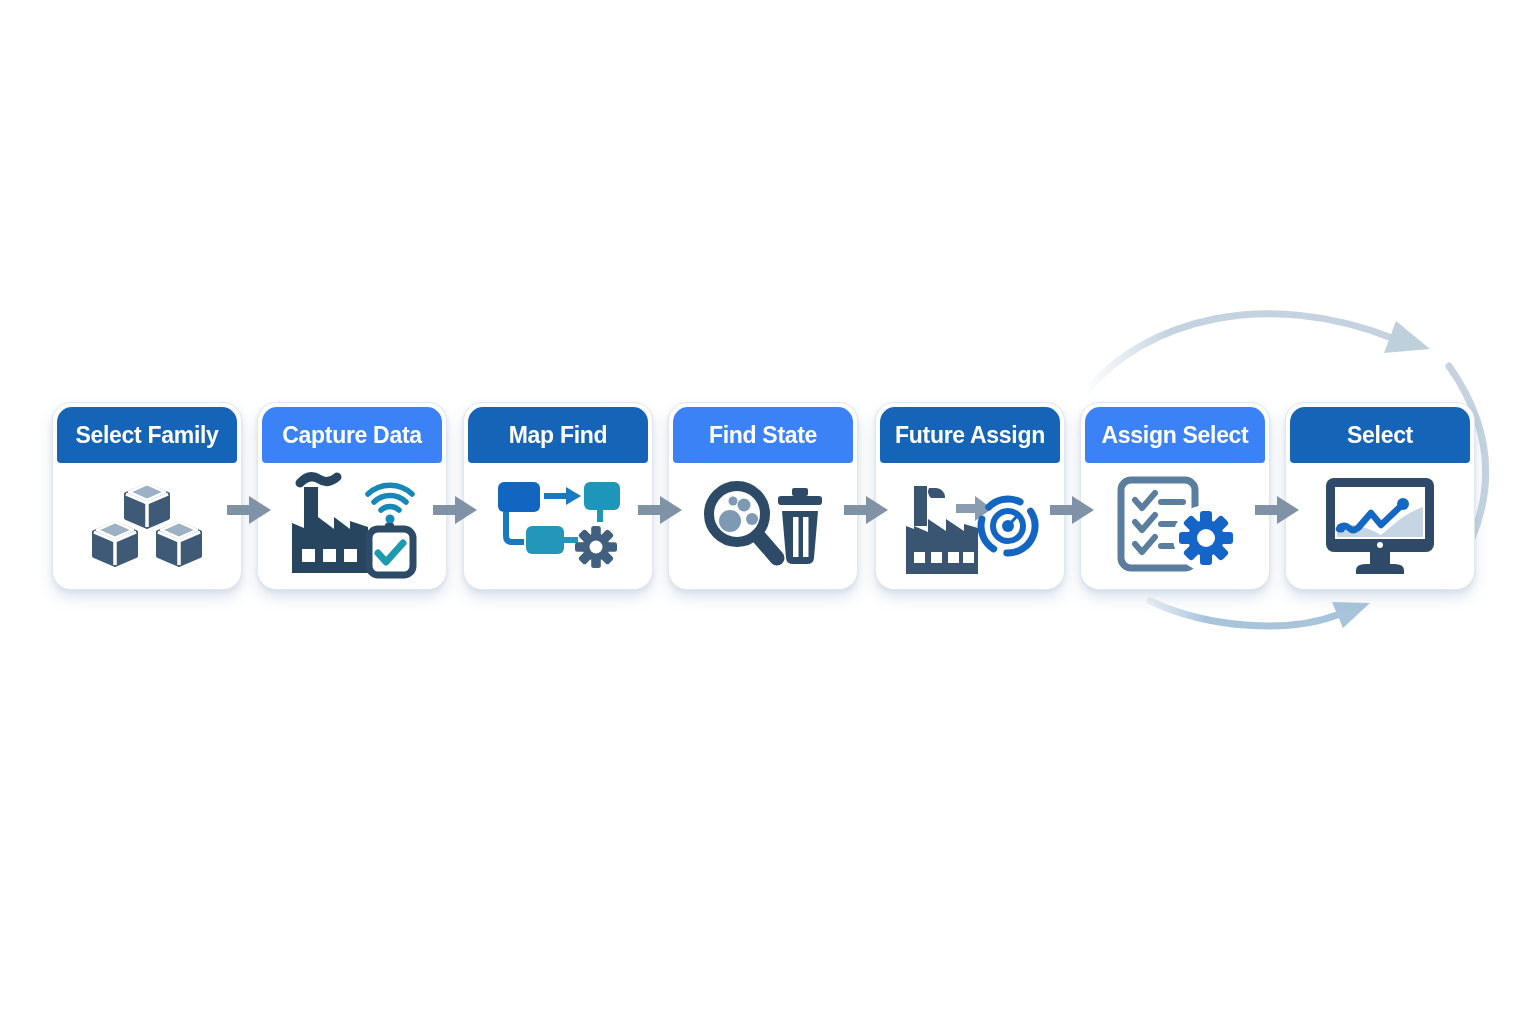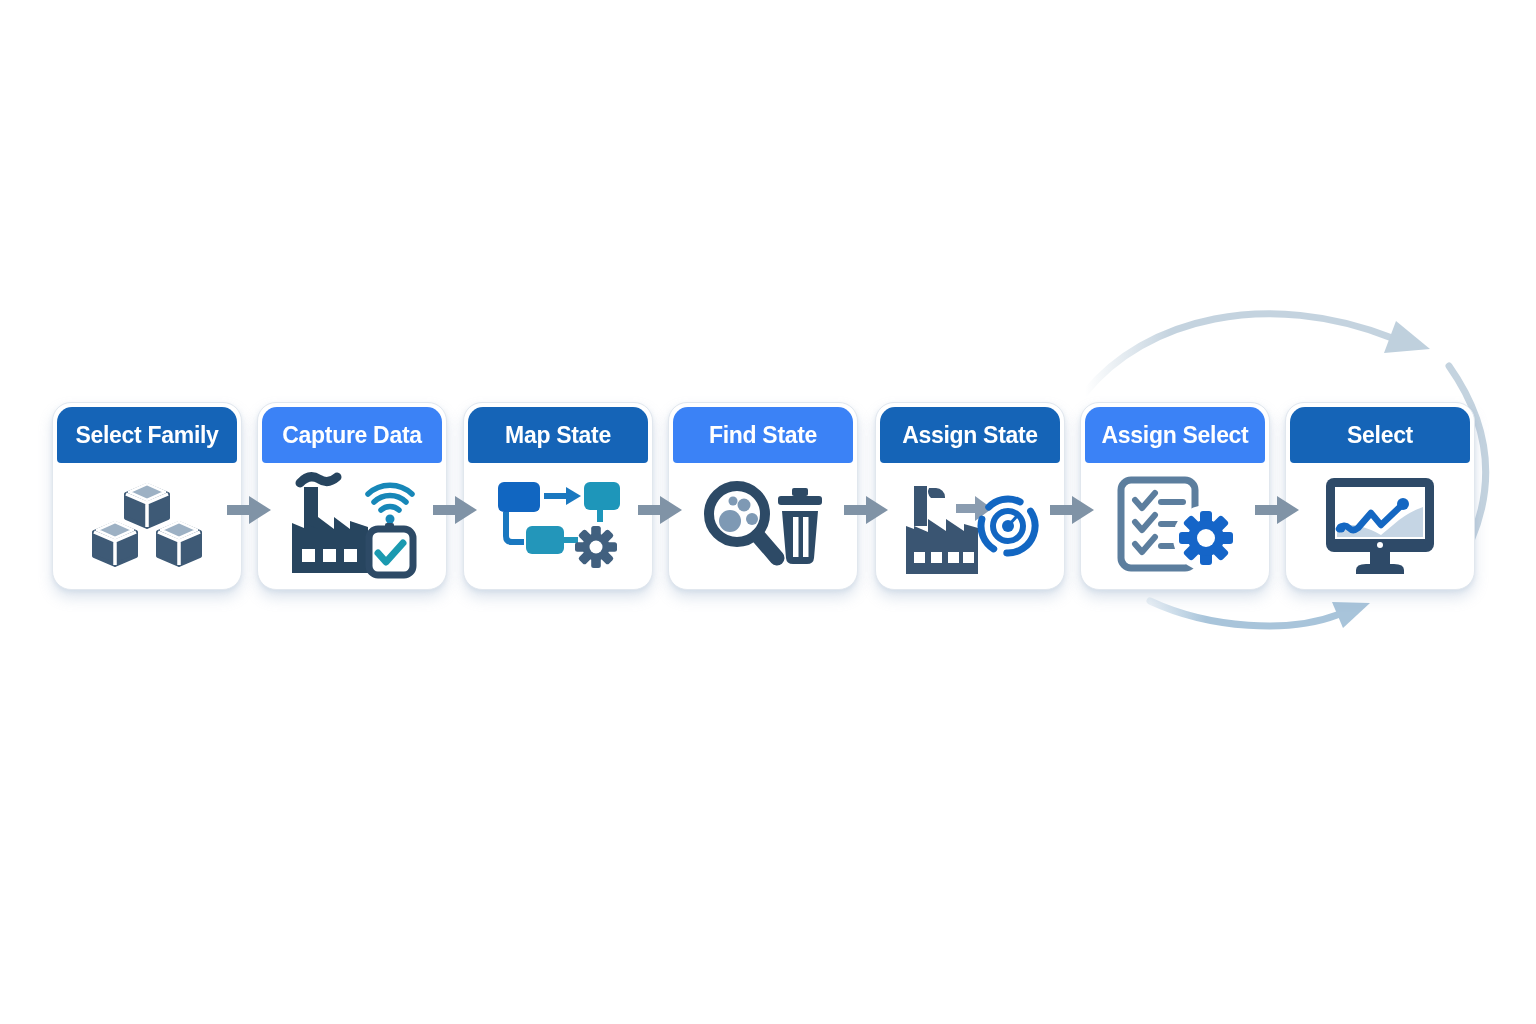--- a/index.html
+++ b/index.html
@@ -122,21 +122,21 @@
 
   <div class="connector" style="left:433px">
     <svg width="44" height="30" viewBox="0 0 44 30">
         <rect x="0" y="10" width="23" height="10" fill="#8093a6"></rect>
         <polygon points="22,1 44,15 22,29" fill="#8093a6"></polygon>
       </svg>
   </div>
 
   <div class="card" style="left:463px">
     <div class="card-header blue">
-      <span class="hdr-label">Map State</span>
+      <span class="hdr-label">Map Find</span>
     </div>
     <div class="card-body">
       <svg width="132" height="104" viewBox="0 0 132 104">
         <path d="M14,38 V62 Q14,68 20,68 H32" fill="none" stroke="#1a78c0" stroke-width="6"></path>
         <path d="M108,34 V48" fill="none" stroke="#1e96ba" stroke-width="6"></path>
         <path d="M72,66 H86" fill="none" stroke="#2396ba" stroke-width="6"></path>
         <rect x="6" y="8" width="42" height="30" rx="6" fill="#1166c1"></rect>
         <line x1="52" y1="22" x2="76" y2="22" stroke="#1a78c0" stroke-width="6"></line>
         <polygon points="74,13 89,22 74,31" fill="#1a78c0"></polygon>
         <rect x="92" y="8" width="36" height="28" rx="6" fill="#1e96ba"></rect>
@@ -192,21 +192,21 @@
 
   <div class="connector" style="left:844px">
     <svg width="44" height="30" viewBox="0 0 44 30">
         <rect x="0" y="10" width="23" height="10" fill="#8093a6"></rect>
         <polygon points="22,1 44,15 22,29" fill="#8093a6"></polygon>
       </svg>
   </div>
 
   <div class="card" style="left:875px">
     <div class="card-header blue">
-      <span class="hdr-label">Assign State</span>
+      <span class="hdr-label">Future Assign</span>
     </div>
     <div class="card-body">
       <svg width="140" height="108" viewBox="0 0 140 108">
 
         <g>
           <rect x="14" y="14" width="13" height="40" fill="#3a5572"></rect>
           <path d="M10,16 h26 a9,9 0 0 1 9,9 v1 h-14 a8,8 0 0 1 -2,-10" fill="#3a5572"></path>
           <path d="M6,102 V54 L14,57 V54 L28,60 V47 L46,59 V47 L64,59 V52 L78,56 V102 Z" fill="#3a5572"></path>
           <rect x="14" y="80" width="11" height="11" fill="#ffffff"></rect>
           <rect x="31" y="80" width="11" height="11" fill="#ffffff"></rect>

